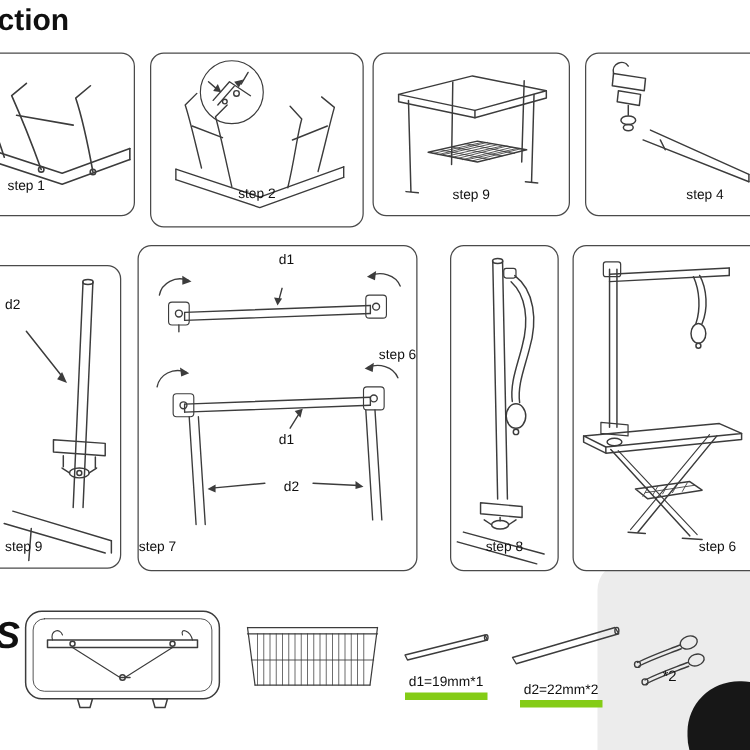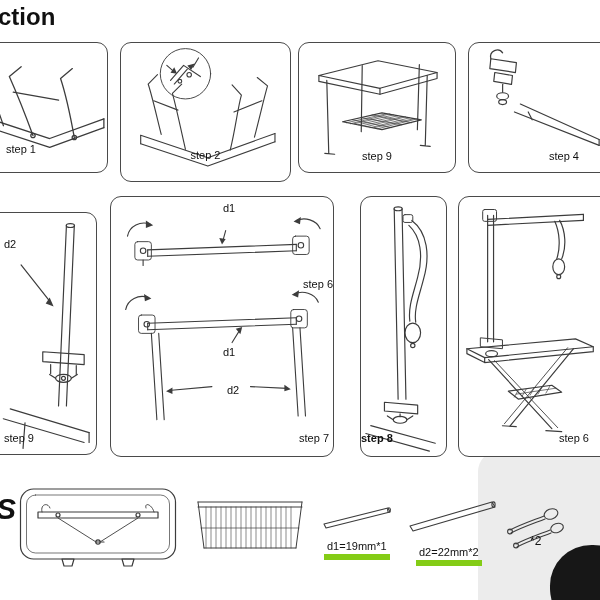--- a/index.html
+++ b/index.html
@@ -192,21 +192,21 @@
         <polygon points="197,96 205,91 204,99"></polygon>
         <polygon points="143,131 136,133 141,139"></polygon>
         <polygon points="60,201 67,197 67,204"></polygon>
         <polygon points="196,199 189,194 189,201"></polygon>
       </g>
     </svg>
     <div class="lbl" style="left:112px;top:6px;">d1</div>
     <div class="lbl" style="left:0;right:0;top:82px;text-align:right;">step 6</div>
     <div class="lbl" style="left:112px;top:150px;">d1</div>
     <div class="lbl" style="left:116px;top:188px;">d2</div>
-    <div class="lbl" style="left:0;right:4px;bottom:12px;text-align:right;">step 7</div>
+    <div class="lbl" style="left:0;right:16px;bottom:12px;text-align:left;">step 7</div>
   </div>
 
   <div class="panel" id="p8">
     <svg viewBox="0 0 87 261">
       <g stroke="#3c3c3c" fill="none" stroke-width="1.2" stroke-linecap="round" stroke-linejoin="round">
         <path d="M34,10 L38,205"></path>
         <path d="M42,10 L46,205"></path>
         <ellipse cx="38" cy="10" rx="4.2" ry="2"></ellipse>
         <rect x="43" y="16" width="10" height="8" rx="2" stroke-width="1"></rect>
         <path d="M52,22 C68,34 71,58 64,82 C60,98 54,112 56,126"></path>
@@ -214,21 +214,21 @@
         <ellipse cx="53" cy="137" rx="8" ry="10"></ellipse>
         <circle cx="53" cy="150" r="2.2"></circle>
         <path d="M24,208 L58,211 L58,220 L24,217 Z"></path>
         <path d="M40,220 L40,223"></path>
         <ellipse cx="40" cy="226" rx="7" ry="3.5"></ellipse>
         <path d="M33,226 L27,222 M47,226 L53,222"></path>
         <path d="M10,232 L76,250"></path>
         <path d="M5,240 L70,258"></path>
       </g>
     </svg>
-    <div class="lbl" style="left:0;right:0;bottom:12px;font-weight:bold;">step 8</div>
+    <div class="lbl" style="left:0;right:0;bottom:12px;text-align:center;">step 8</div>
   </div>
 
   <div class="panel" id="p9">
     <svg viewBox="0 0 158 261">
       <g stroke="#3c3c3c" fill="none" stroke-width="1.2" stroke-linecap="round" stroke-linejoin="round">
         <path d="M29,18 L29,146 M35,18 L35,146"></path>
         <path d="M29,22 L126,17 M29,28 L126,23"></path>
         <path d="M126,17 L126,23"></path>
         <rect x="24" y="12" width="14" height="12" rx="2" stroke-width="1"></rect>
         <path d="M102,23 C108,34 109,50 104,62"></path>

